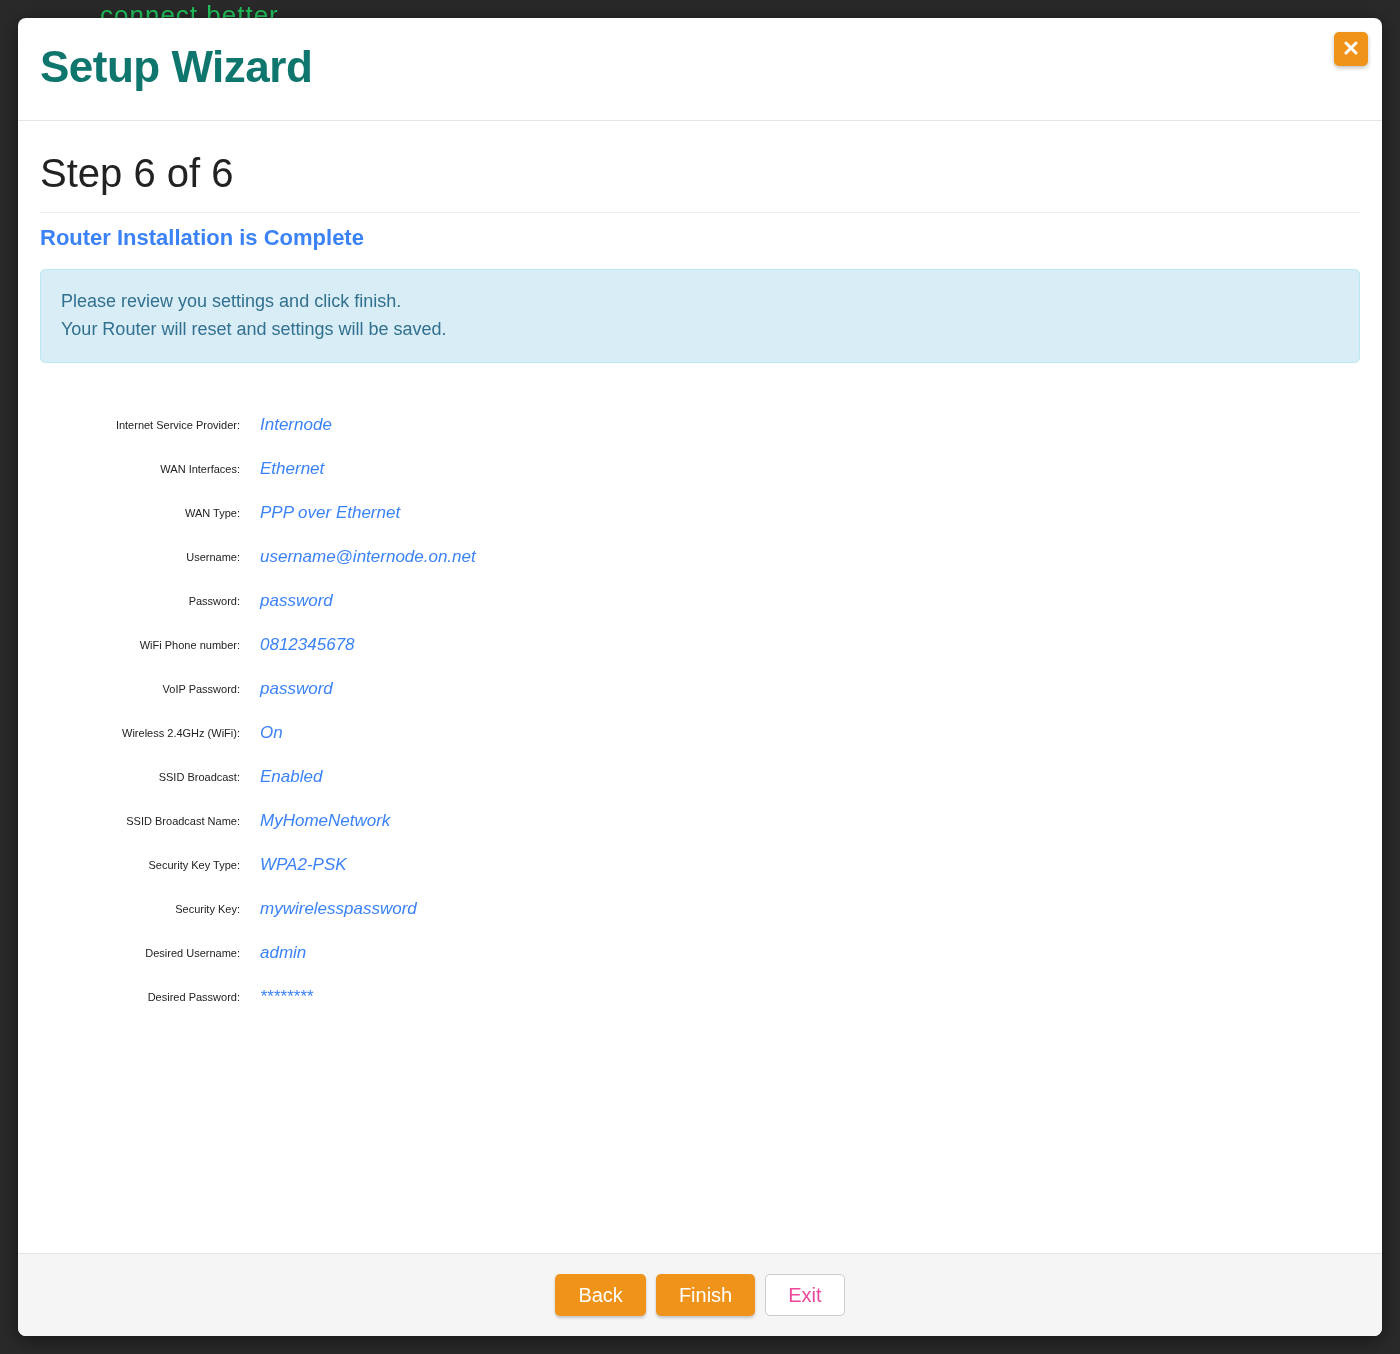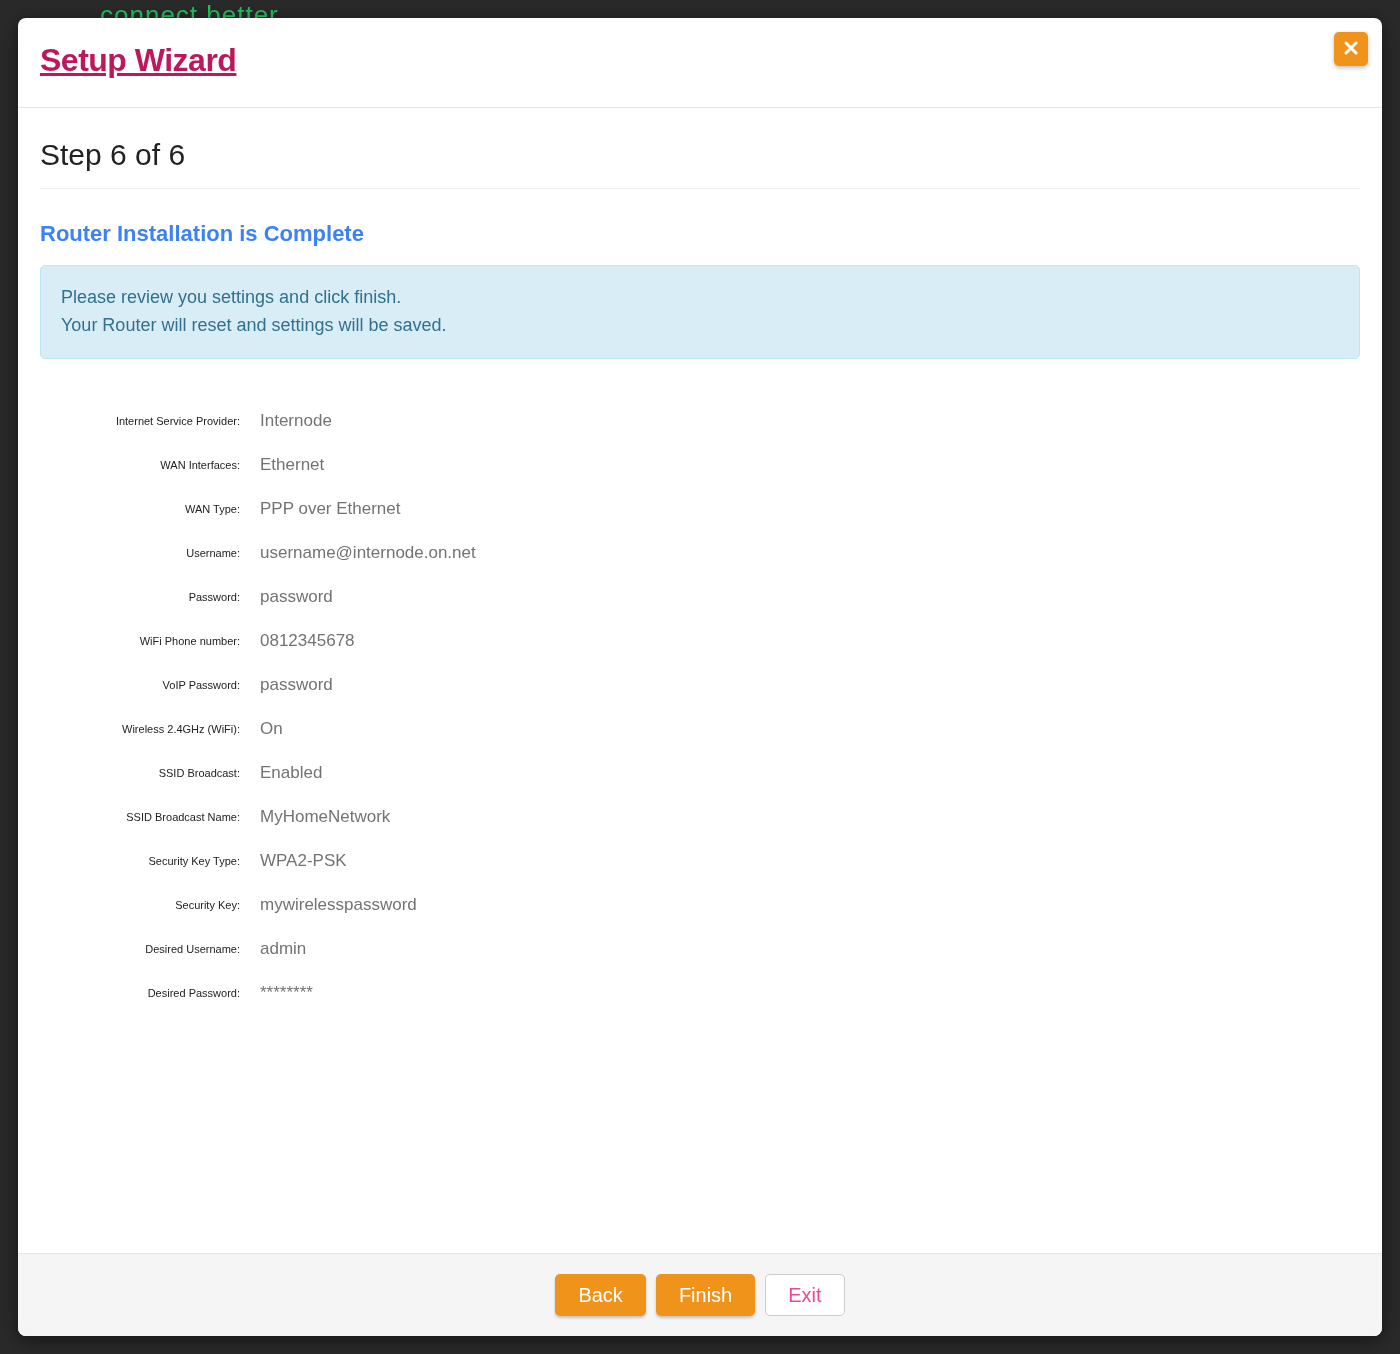--- a/index.html
+++ b/index.html
@@ -49,38 +49,37 @@
       box-shadow: 0 2px 4px rgba(0,0,0,0.25);
       cursor: pointer;
       z-index: 5;
     }
     .close-btn svg { width: 14px; height: 14px; }
     .modal-header {
       padding: 24px 22px 28px 22px;
       border-bottom: 1px solid #e5e5e5;
     }
     .modal-title {
-      color: #be185d;
-      font-size: 32px;
+      color: #0f766e;
+      font-size: 44px;
       font-weight: 600;
       letter-spacing: -0.5px;
-      text-decoration: underline;
     }
     .modal-body {
       padding: 30px 22px 20px 22px;
       flex: 1;
       overflow-y: auto;
     }
     .step-indicator {
-      font-size: 30px;
+      font-size: 40px;
       font-weight: 400;
       color: #222;
       padding-bottom: 16px;
       border-bottom: 1px solid #eee;
-      margin-bottom: 32px;
+      margin-bottom: 12px;
     }
     .section-title {
       font-size: 22px;
       font-weight: 700;
       color: #3b82f6;
       margin-bottom: 18px;
     }
     .alert-info {
       background: #d9edf7;
       border: 1px solid #bce8f1;
@@ -97,22 +96,23 @@
       width: 220px;
       text-align: right;
       padding-right: 20px;
       vertical-align: middle;
       color: #222;
       font-size: 11px;
     }
     .summary-value {
       text-align: left;
       vertical-align: middle;
-      color: #737373;
+      color: #3b82f6;
       font-size: 17px;
+      font-style: italic;
     }
     .modal-footer {
       border-top: 1px solid #e5e5e5;
       background: #f5f5f5;
       padding: 20px;
       display: flex;
       justify-content: center;
       gap: 10px;
     }
     .btn {

